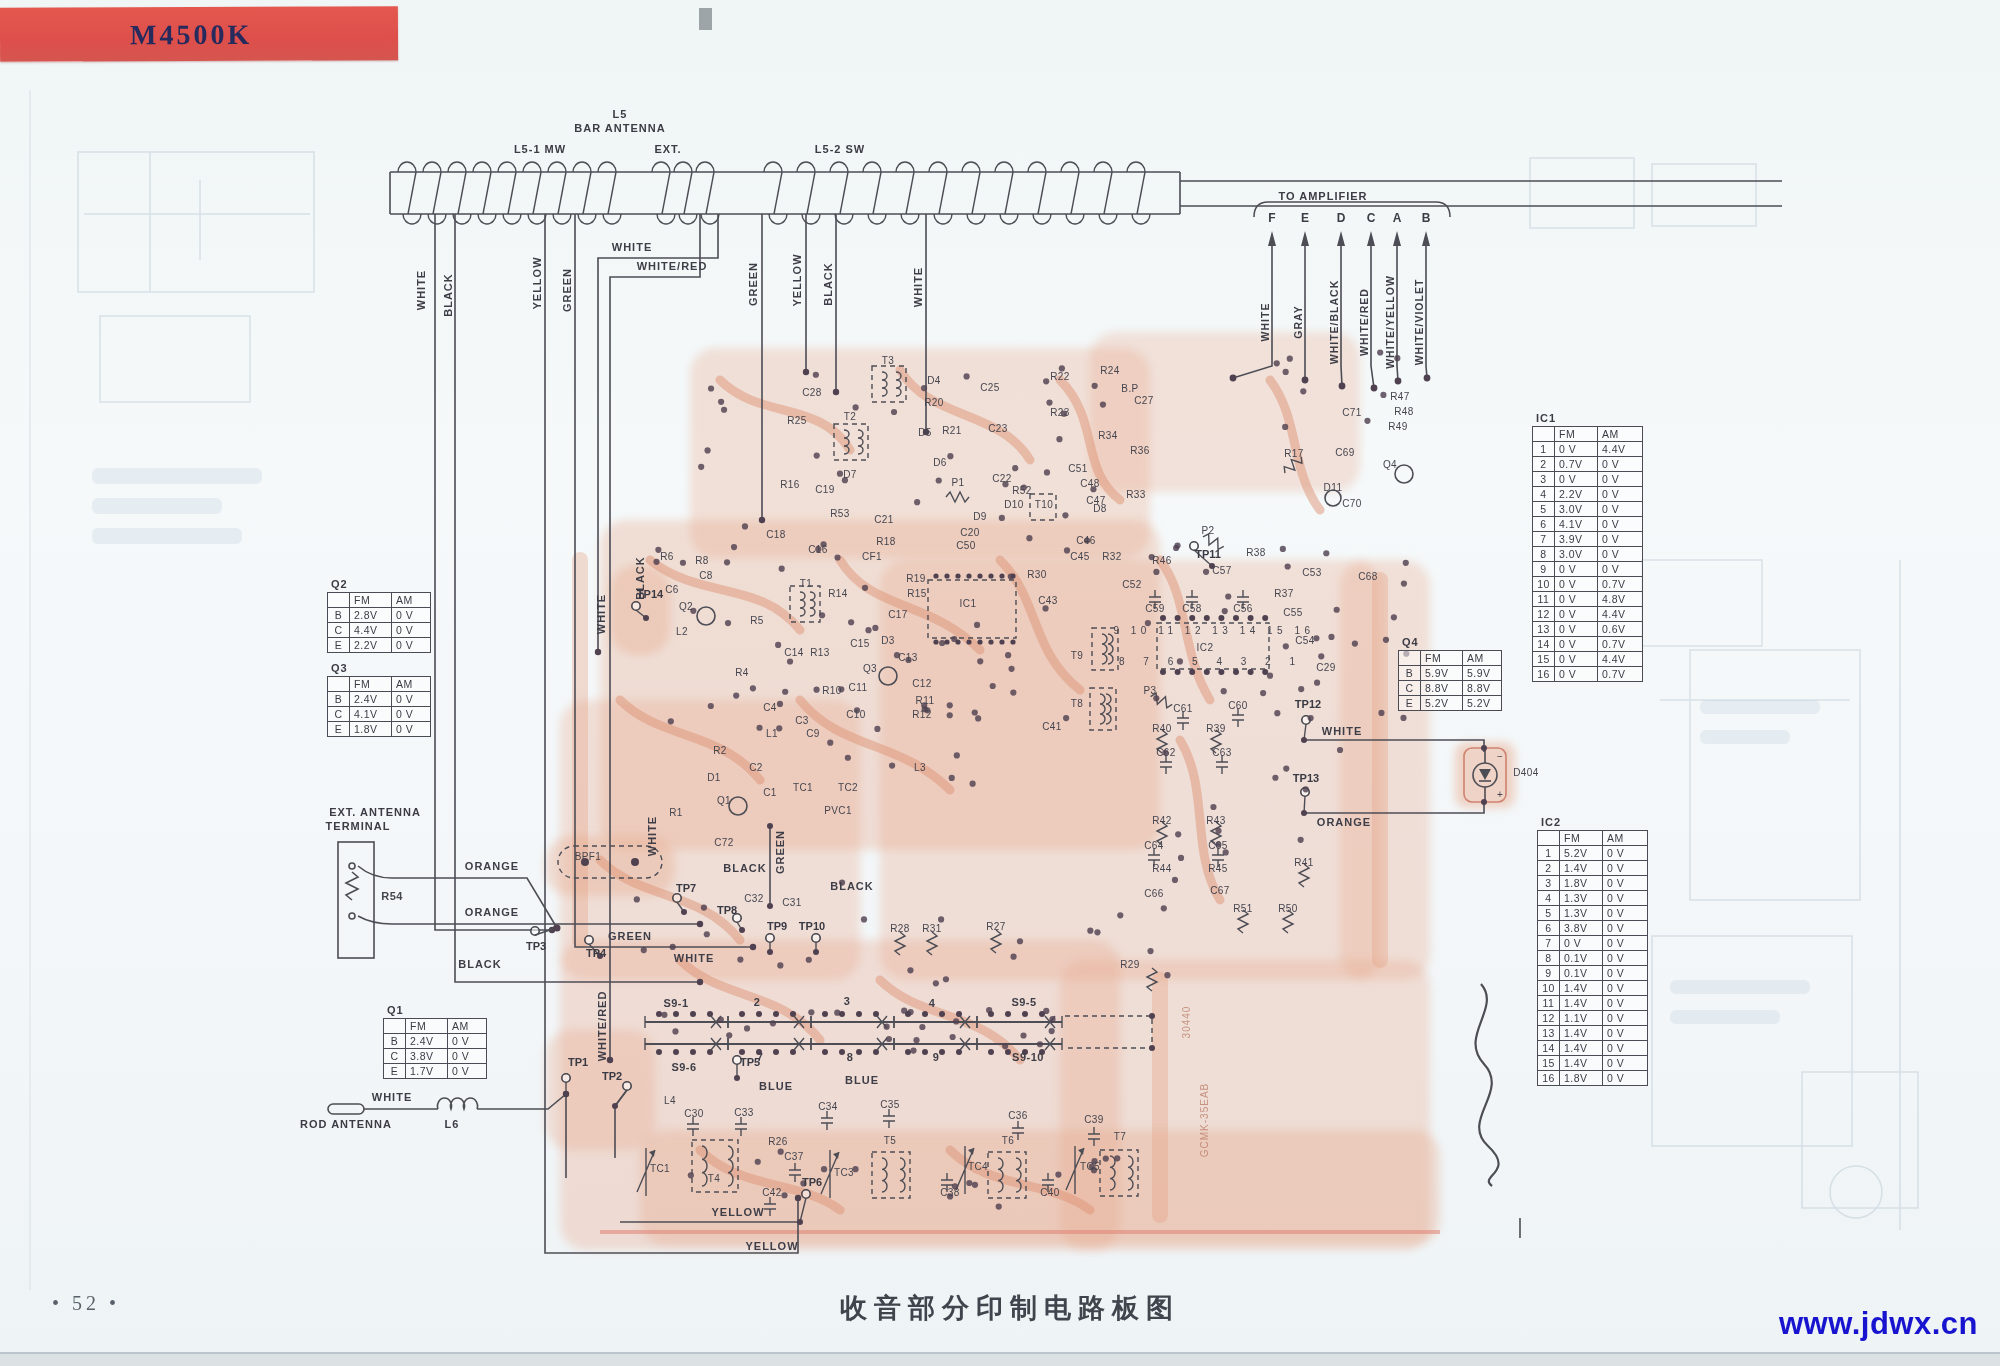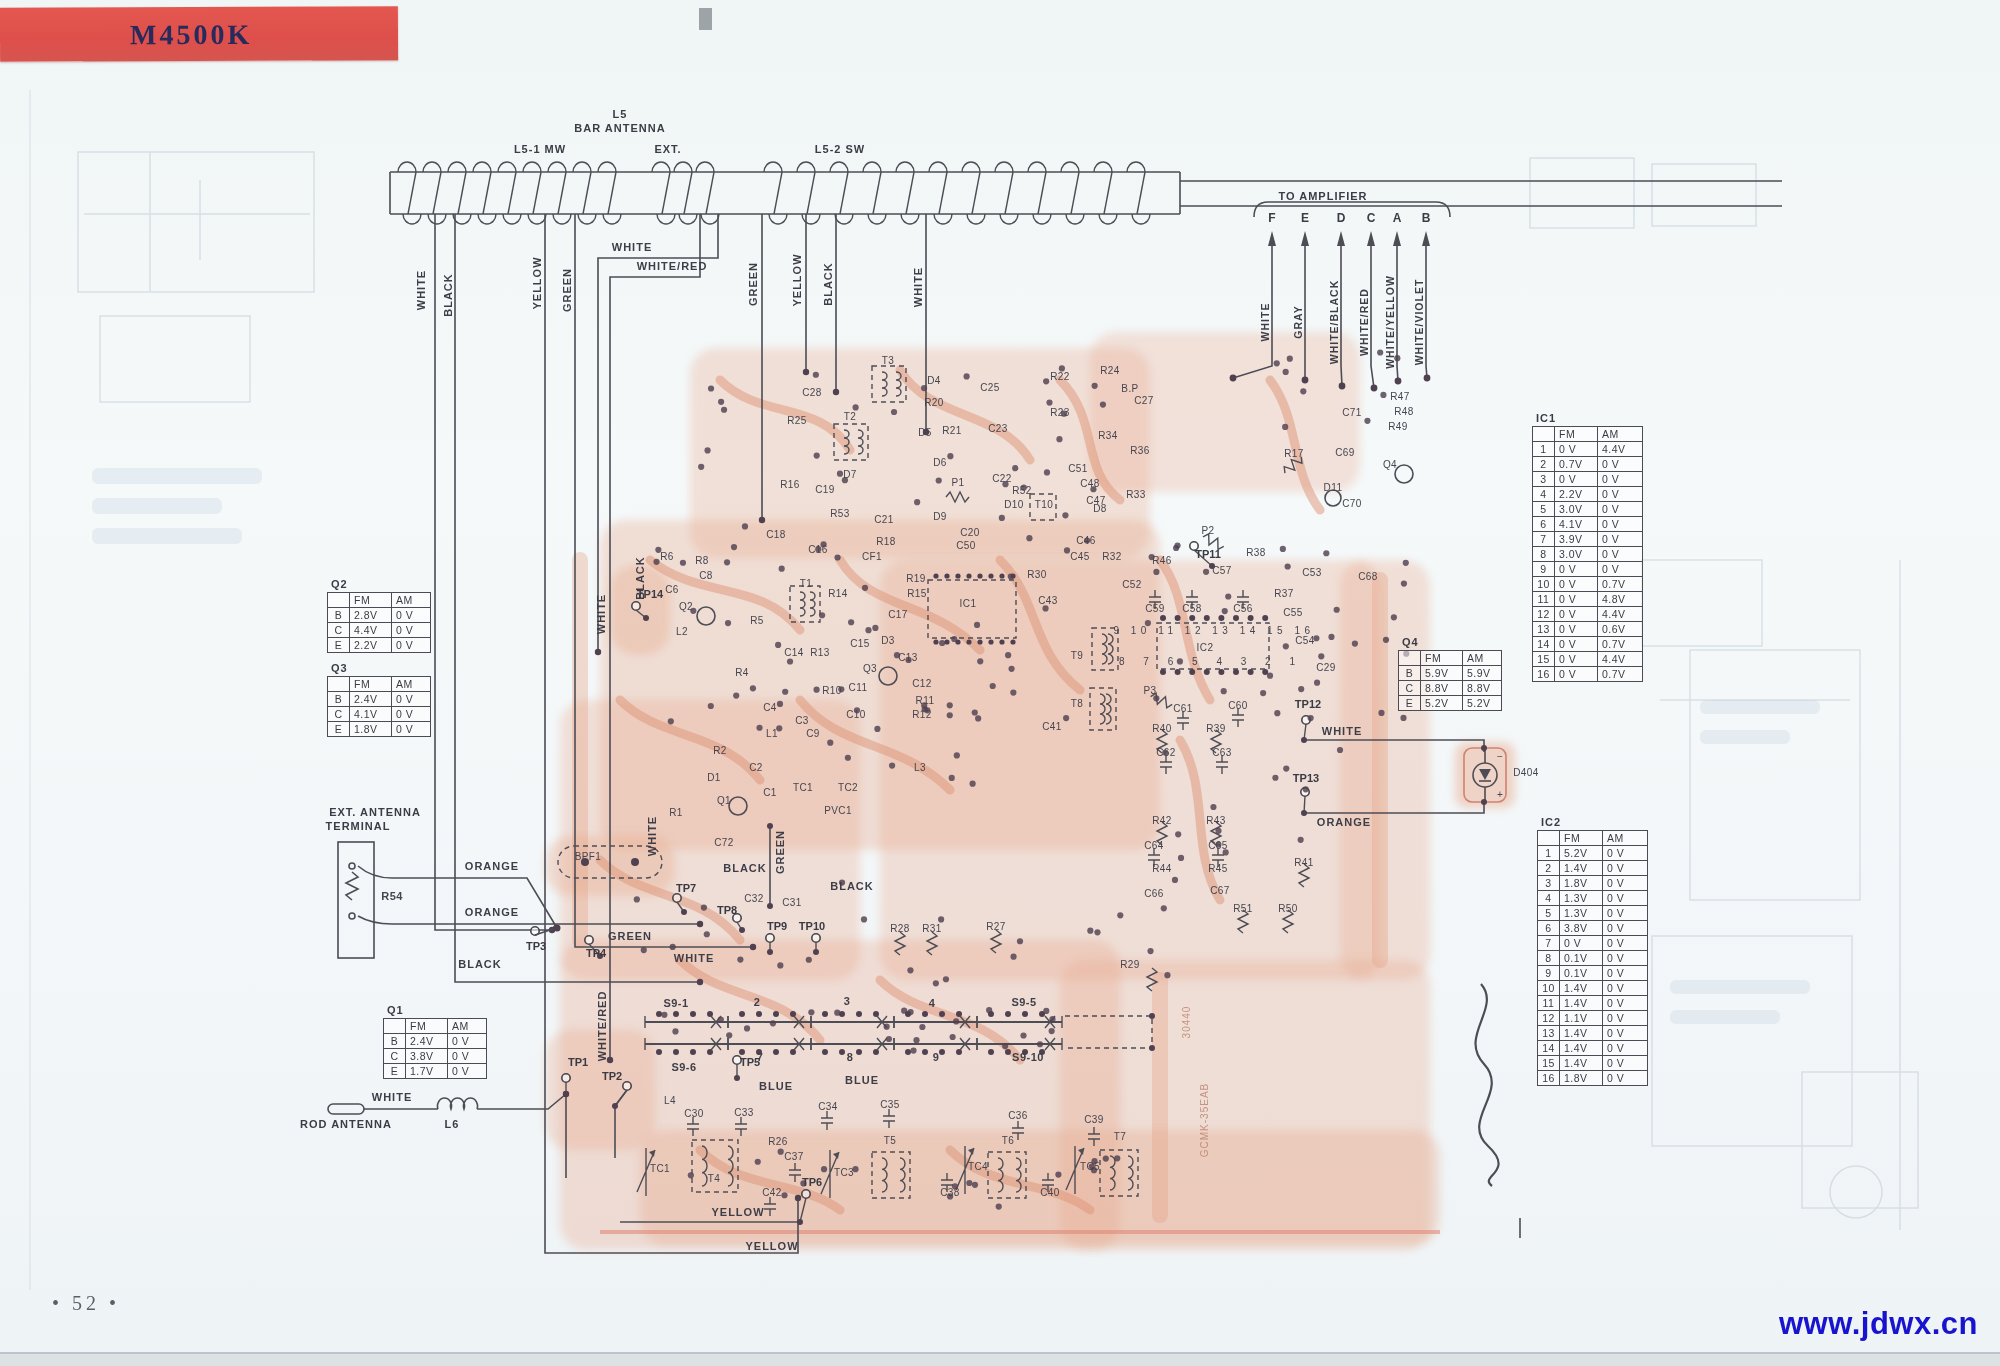--- a/index.html
+++ b/index.html
@@ -747,21 +747,21 @@
       <span class="comp" style="left: 850px; top: 474px;">D7</span>
       <span class="comp" style="left: 958px; top: 482px;">P1</span>
       <span class="comp" style="left: 1002px; top: 478px;">C22</span>
       <span class="comp" style="left: 1022px; top: 490px;">R52</span>
       <span class="comp" style="left: 1078px; top: 468px;">C51</span>
       <span class="comp" style="left: 1090px; top: 483px;">C48</span>
       <span class="comp" style="left: 1136px; top: 494px;">R33</span>
       <span class="comp" style="left: 1096px; top: 500px;">C47</span>
       <span class="comp" style="left: 840px; top: 513px;">R53</span>
       <span class="comp" style="left: 884px; top: 519px;">C21</span>
-      <span class="comp" style="left: 940px; top: 516px;">D9</span>
+      <span class="comp" style="left: 980px; top: 516px;">D9</span>
       <span class="comp" style="left: 1014px; top: 504px;">D10</span>
       <span class="comp" style="left: 1044px; top: 504px;">T10</span>
       <span class="comp" style="left: 1100px; top: 508px;">D8</span>
       <span class="comp" style="left: 970px; top: 532px;">C20</span>
       <span class="comp" style="left: 966px; top: 545px;">C50</span>
       <span class="comp" style="left: 1086px; top: 540px;">C46</span>
       <span class="comp" style="left: 1080px; top: 556px;">C45</span>
       <span class="comp" style="left: 1112px; top: 556px;">R32</span>
       <span class="comp" style="left: 1162px; top: 560px;">R46</span>
       <span class="comp" style="left: 1132px; top: 584px;">C52</span>
@@ -1236,16 +1236,17 @@
           </tr>
           <tr>
             <td>16</td>
             <td>1.8V</td>
             <td>0 V</td>
           </tr>
         </tbody>
       </table>
     </div>
 
+  <div id="caption">收音部分印制电路板图</div>
   <div id="pagenum">• 52 •</div>
   <div id="watermark">www.jdwx.cn</div>
   <div id="botedge"></div>
 </div>
 
 </body></html>

